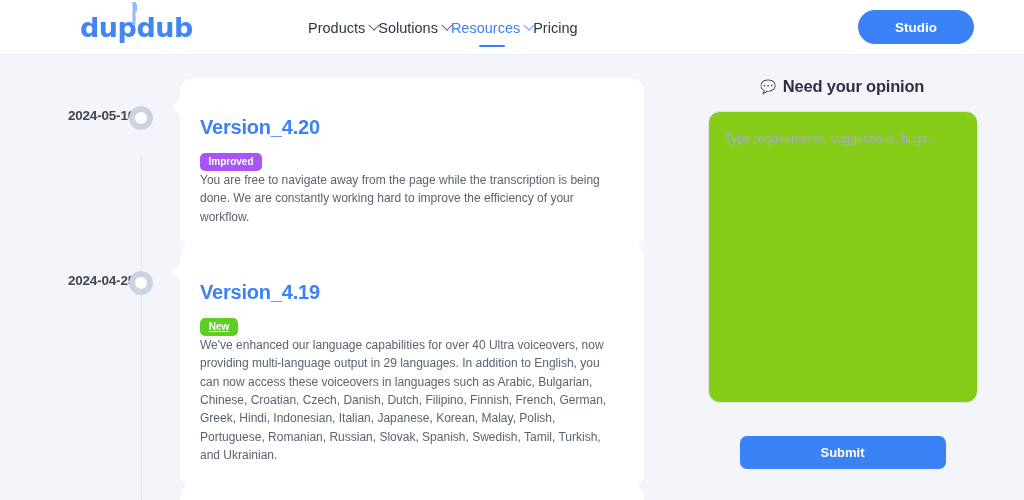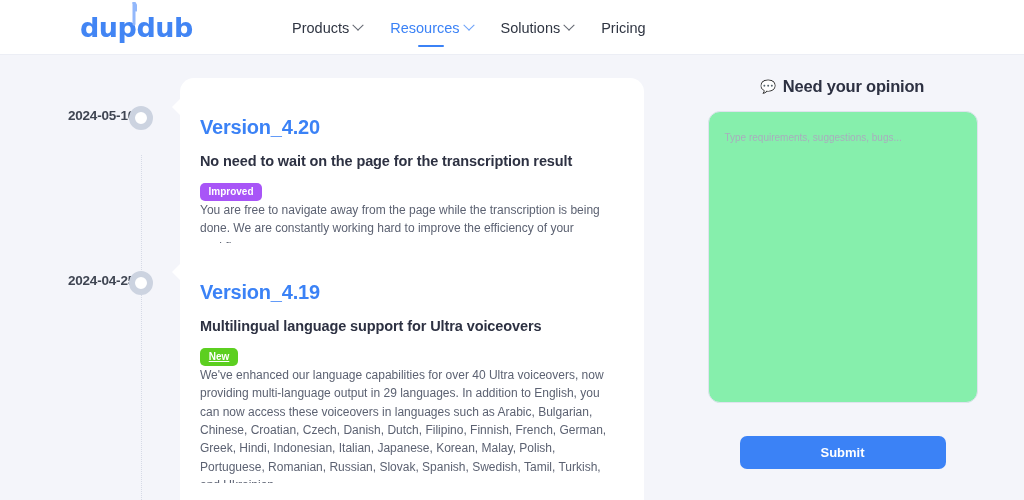--- a/index.html
+++ b/index.html
@@ -51,26 +51,25 @@
   .logo-note {
     position: absolute;
     left: 43px;
     top: -8px;
     width: 14px;
     height: 32px;
   }
 
   .nav {
     position: absolute;
-    left: 292px;
+    left: 308px;
     top: 0;
     height: 55px;
     display: flex;
     align-items: center;
-    gap: 28px;
   }
   .nav-item {
     position: relative;
     display: flex;
     align-items: center;
     gap: 5px;
     font-size: 14.5px;
     color: #2f3542;
     cursor: pointer;
     height: 55px;
@@ -254,26 +253,26 @@
     letter-spacing: -0.2px;
     margin-bottom: 15px;
   }
   .bubble-icon { font-size: 13px; line-height: 1; }
 
   .opinion-textarea {
     display: block;
     width: 270px;
     height: 292px;
     margin: 0 auto;
-    background: #86efac;
+    background: #84cc16;
     border: 1px solid #dfe3ee;
     border-radius: 12px;
     padding: 18px 16px;
     font-family: "Liberation Sans", sans-serif;
-    font-size: 10px;
+    font-size: 12px;
     line-height: 1.55;
     color: #3f4552;
     resize: none;
     outline: none;
   }
   .opinion-textarea::placeholder { color: #a8aebd; }
 
   .submit-btn {
     display: block;
     width: 206px;
@@ -300,67 +299,66 @@
       <path d="M11 1 L11 22" stroke="#93b8fb" stroke-width="3" fill="none" stroke-linecap="round"></path>
       <path d="M11 1 Q14 4 13 8" stroke="#93b8fb" stroke-width="3" fill="none" stroke-linecap="round"></path>
     </svg>
   </div>
 
   <nav class="nav">
     <div class="nav-item">
       <span>Products</span>
       <i class="chev"></i>
     </div>
+    <div class="nav-item">
+      <span>Solutions</span>
+      <i class="chev"></i>
+    </div>
     <div class="nav-item active">
       <span>Resources</span>
       <i class="chev"></i>
       <span class="nav-underline"></span>
     </div>
     <div class="nav-item">
-      <span>Solutions</span>
-      <i class="chev"></i>
-    </div>
-    <div class="nav-item">
       <span>Pricing</span>
     </div>
   </nav>
 
+  <button class="studio-btn">Studio</button>
 </div>
 
 <div class="main">
 
   <div class="timeline-line"></div>
 
   <div class="release" style="top:23px;">
     <div class="date-wrap">
       <div class="date-label" style="top:30px;">2024-05-10</div>
     </div>
     <div class="dot" style="top:28px;"></div>
 
     <div class="card" style="top:0;">
       <div class="card-notch"></div>
       <div class="version">Version_4.20</div>
-      <div class="card-title">No need to wait on the page for the transcription result</div>
       <div class="card-body-row">
         <span class="tag improved">Improved</span>
         <div class="card-desc">You are free to navigate away from the page while the transcription is being done. We are constantly working hard to improve the efficiency of your workflow.</div>
       </div>
     </div>
   </div>
 
   <div class="release" style="top:188px;">
     <div class="date-wrap">
       <div class="date-label" style="top:30px;">2024-04-25</div>
     </div>
     <div class="dot" style="top:28px;"></div>
 
     <div class="card" style="top:0;">
       <div class="card-notch"></div>
       <div class="version">Version_4.19</div>
-      <div class="card-title">Multilingual language support for Ultra voiceovers</div>
       <div class="card-body-row">
         <span class="tag new">New</span>
         <div class="card-desc">We've enhanced our language capabilities for over 40 Ultra voiceovers, now providing multi-language output in 29 languages. In addition to English, you can now access these voiceovers in languages such as Arabic, Bulgarian, Chinese, Croatian, Czech, Danish, Dutch, Filipino, Finnish, French, German, Greek, Hindi, Indonesian, Italian, Japanese, Korean, Malay, Polish, Portuguese, Romanian, Russian, Slovak, Spanish, Swedish, Tamil, Turkish, and Ukrainian.</div>
       </div>
     </div>
   </div>
 
   <div class="card" style="top:428px; height:60px; padding:0;">
     
   </div>

